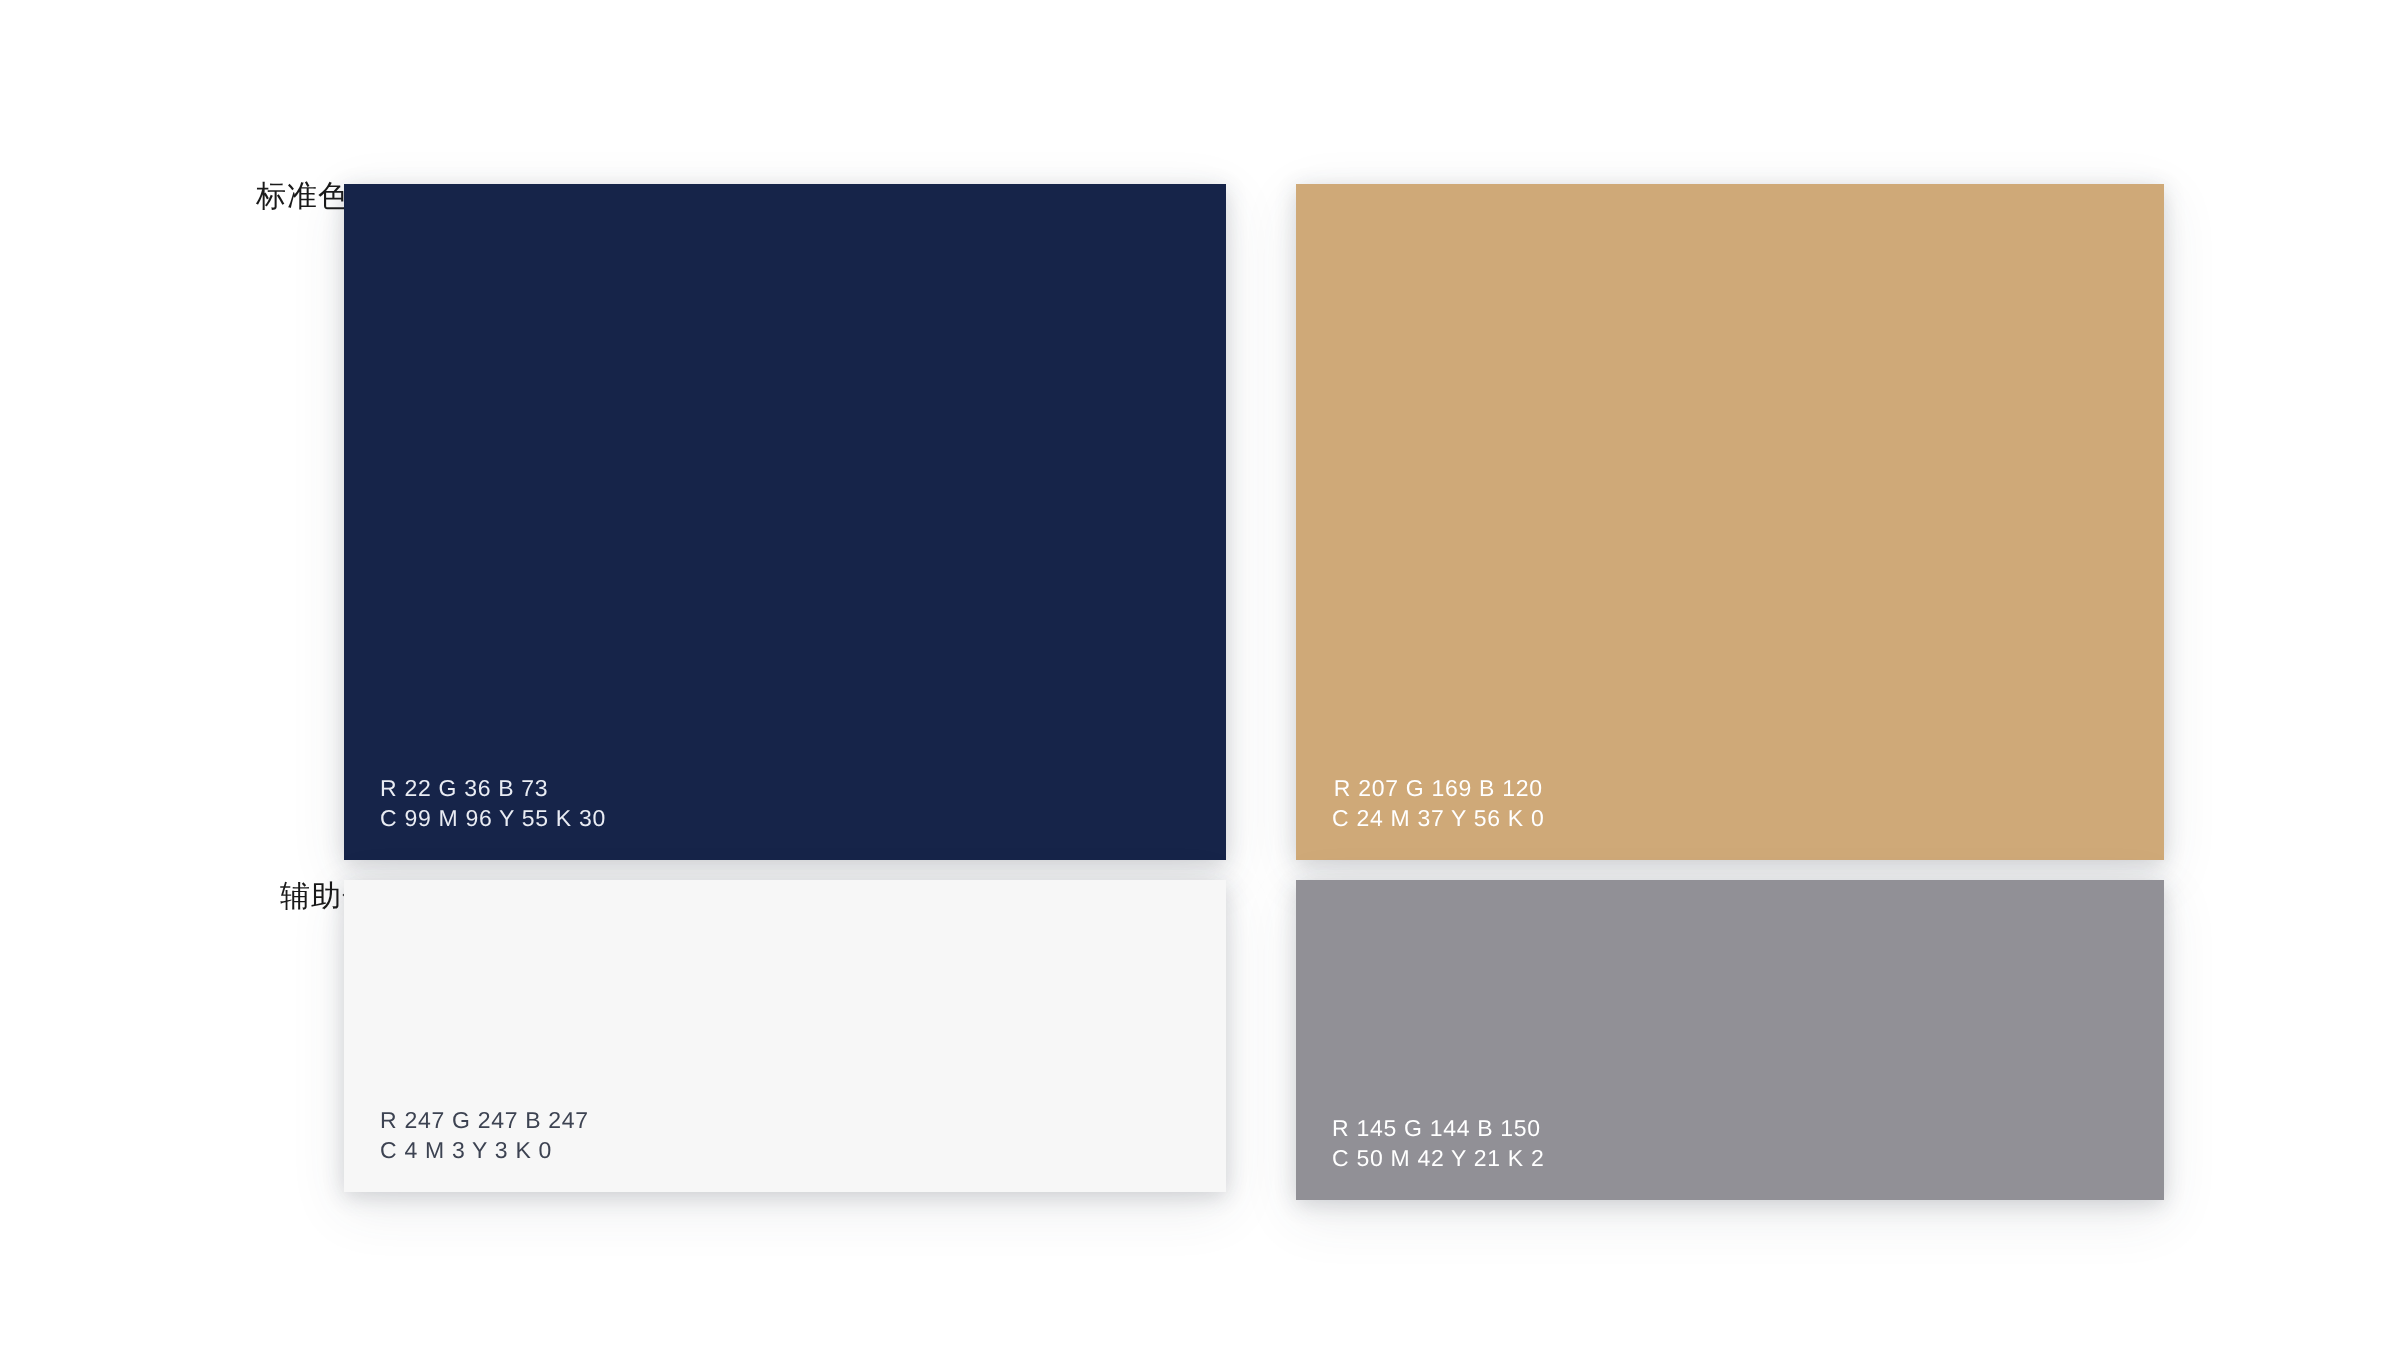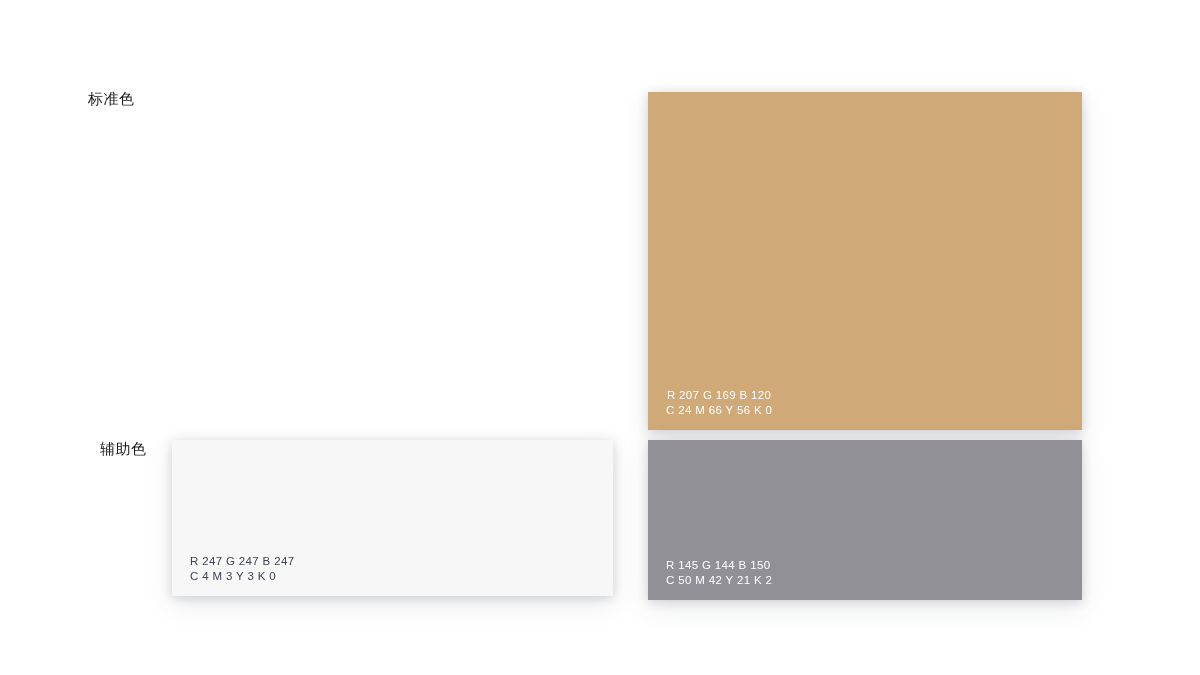--- a/index.html
+++ b/index.html
@@ -29,20 +29,21 @@
   
   .row-label {
     position: absolute;
     font-size: 15px;
     line-height: 18px;
     letter-spacing: 0.5px;
     color: #1a1a1a;
     font-weight: 400;
     white-space: nowrap;
     font-family: "Liberation Sans", "DejaVu Sans", sans-serif;
+    margin-left: 40px;
   }
   #label-standard { left: 88px; top: 90px; }
   #label-auxiliary { left: 100px; top: 440px; }
 
   
   .swatch {
     position: absolute;
     box-sizing: border-box;
     overflow: hidden;
     box-shadow: 0 2px 10px rgba(60, 64, 78, 0.20),
@@ -89,25 +90,31 @@
 </style>
 </head>
 <body style="background-color: rgb(255, 255, 255);">
 
 <div id="palette-board" style="background-color: rgb(255, 255, 255);">
 
   <div class="row-label" id="label-standard">标准色</div>
 
   <div class="row-label" id="label-auxiliary">辅助色</div>
 
+  <div class="swatch" id="swatch-navy" style="background-color: rgb(22, 36, 73);">
+    <div class="swatch-specs" style="color: rgb(233, 236, 243);">
+      <span class="spec-line">R 22 G 36 B 73</span>
+      <span class="spec-line">C 99 M 96 Y 55 K 30</span>
+    </div>
+  </div>
 
   <div class="swatch" id="swatch-gold" style="background-color: rgb(207, 169, 120); text-align: center;">
     <div class="swatch-specs" style="color: rgb(255, 255, 255);">
       <span class="spec-line">R 207 G 169 B 120</span>
-      <span class="spec-line">C 24 M 66 Y 56 K 0</span>
+      <span class="spec-line">C 24 M 37 Y 56 K 0</span>
     </div>
   </div>
 
   <div class="swatch" id="swatch-offwhite" style="background-color: rgb(247, 247, 247);">
     <div class="swatch-specs" style="color: rgb(61, 67, 82);">
       <span class="spec-line">R 247 G 247 B 247</span>
       <span class="spec-line">C 4 M 3 Y 3 K 0</span>
     </div>
   </div>
 

